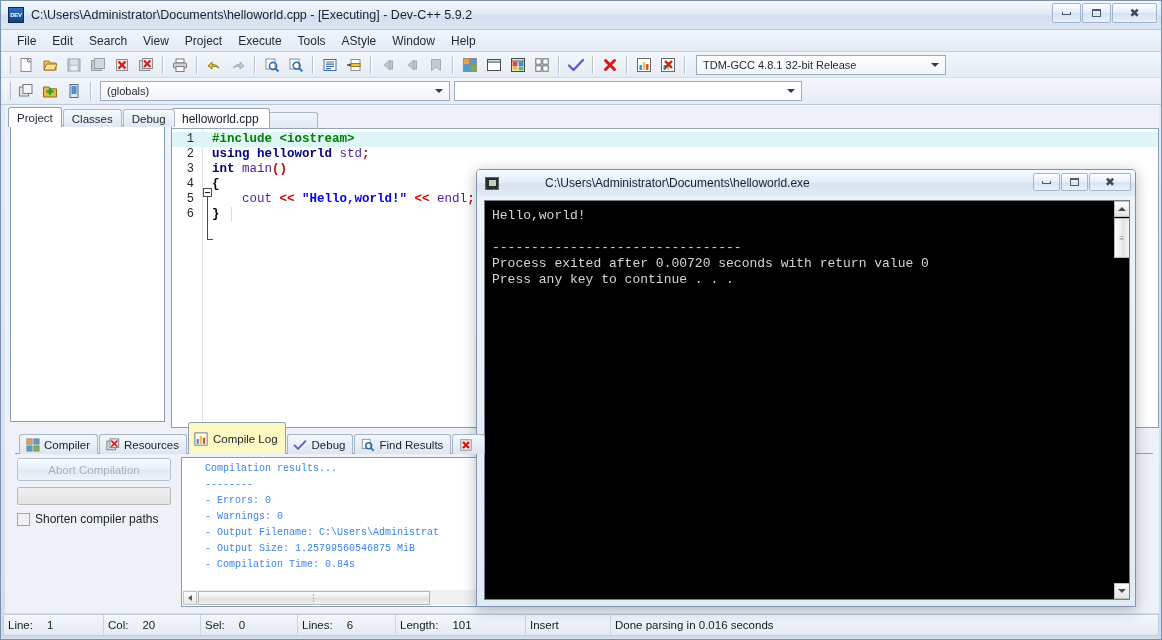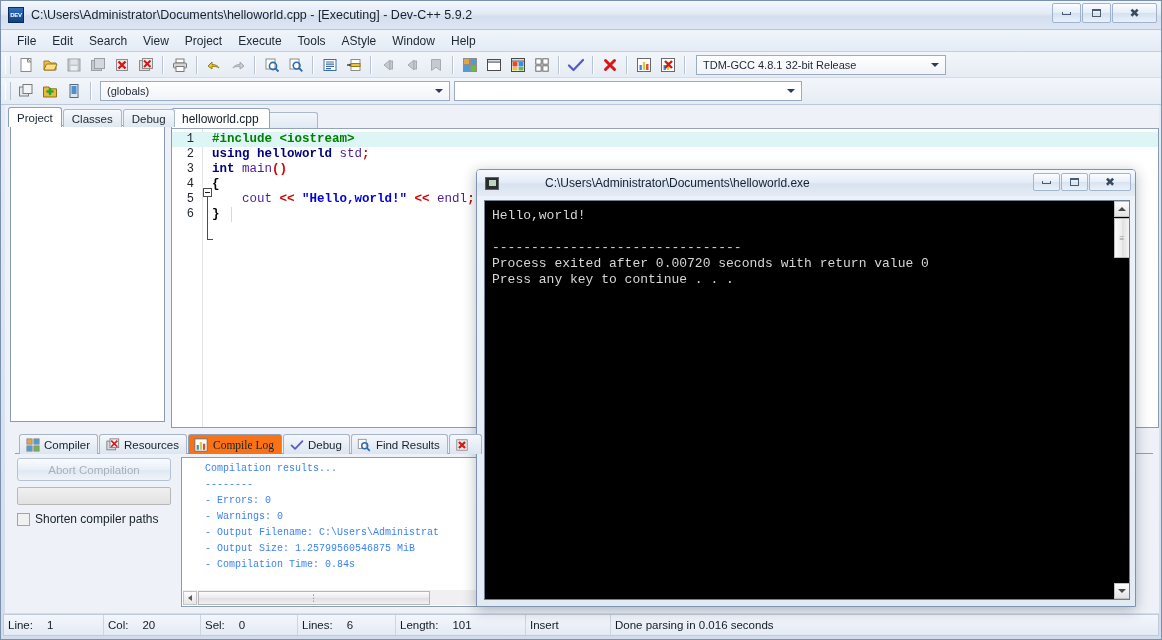--- a/index.html
+++ b/index.html
@@ -310,24 +310,23 @@
     font-size: 11.5px; color: #18212c;
     background: linear-gradient(to bottom, #f5f8fc, #dce5f0);
     border: 1px solid #a5b4c8;
     border-bottom: none;
     border-radius: 3px 3px 0 0;
     display: flex; align-items: center; gap: 4px;
     margin-right: 1px;
     box-sizing: border-box;
   }
   .ltab.active {
-    background: #f97316;
-    height: 20px;
+    background: #fef9c3;
+    height: 32px;
     border-color: #8fa1b8;
-    font-family: Liberation Serif, serif;
   }
   .ltab .ticon { width: 15px; height: 15px; flex: 0 0 auto; display:flex; align-items:center; justify-content:center;}
   .log-body {
     position: absolute; left: 10px; top: 21px;
     width: 1138px; height: 156px;
     background: #eef2f8;
     border-top: 1px solid #8fa1b8;
     box-sizing: border-box;
   }
   .log-left {

